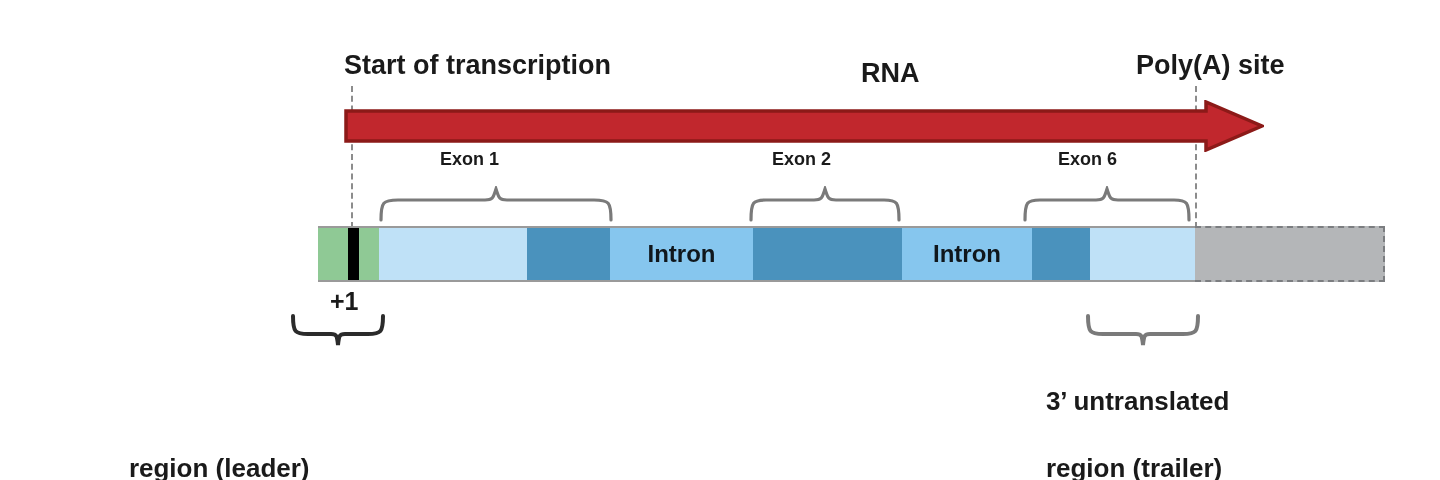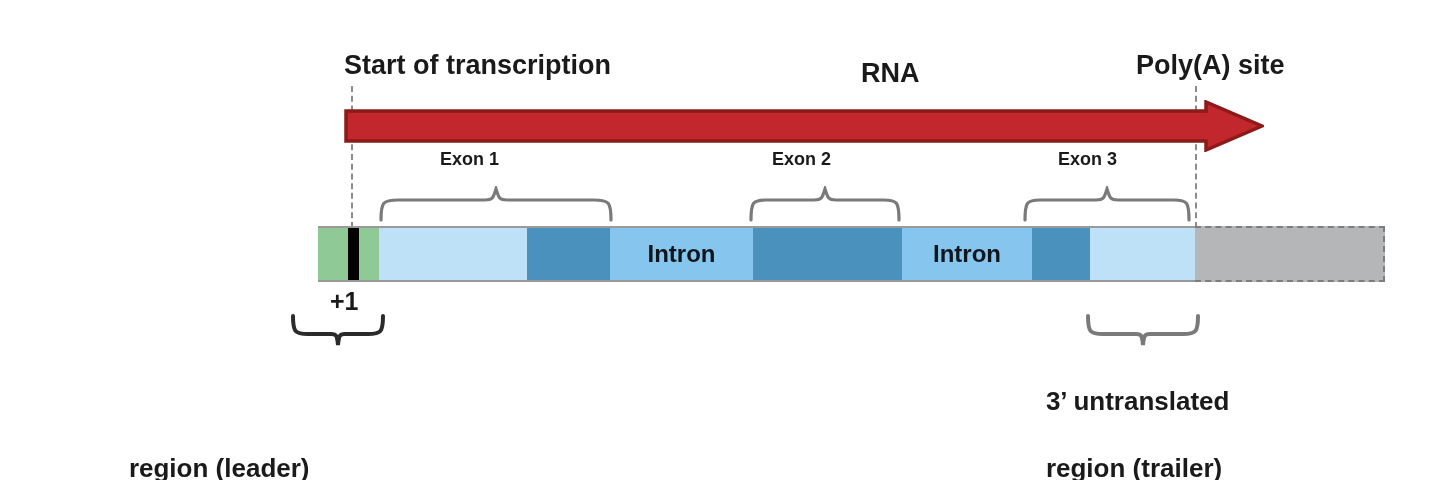--- a/index.html
+++ b/index.html
@@ -112,21 +112,21 @@
   <svg class="abs" style="left:748px; top:186px;" width="154" height="36" viewBox="0 0 154 36">
     <path d="M3,34 C3,16 5,14 18,14 L66,14 C74,14 74,12 77,3
              C80,12 80,14 88,14 L136,14 C149,14 151,16 151,34" fill="none" stroke="#7a7a7a" stroke-width="3.2" stroke-linecap="round"></path>
   </svg>
   <div class="label label-exon" style="left:772px; top:149px;">Exon 2</div>
 
   <svg class="abs" style="left:1022px; top:186px;" width="170" height="36" viewBox="0 0 170 36">
     <path d="M3,34 C3,16 5,14 18,14 L74,14 C82,14 82,12 85,3
              C88,12 88,14 96,14 L152,14 C165,14 167,16 167,34" fill="none" stroke="#7a7a7a" stroke-width="3.2" stroke-linecap="round"></path>
   </svg>
-  <div class="label label-exon" style="left:1058px; top:149px;">Exon 3</div>
+  <div class="label label-exon" style="left:1058px; top:149px;">Exon 6</div>
 
   <div id="gene-bar">
     <div class="seg seg-promoter" style="width:30px;"></div>
     <div class="seg seg-tickbar" style="width:11px;"></div>
     <div class="seg seg-promoter" style="width:20px;"></div>
     <div class="seg seg-utr" style="width:148px;"></div>
     <div class="seg seg-exon" style="width:83px;"></div>
     <div class="seg seg-intron" style="width:143px;">
       <span class="intron-text">Intron</span>
     </div>

